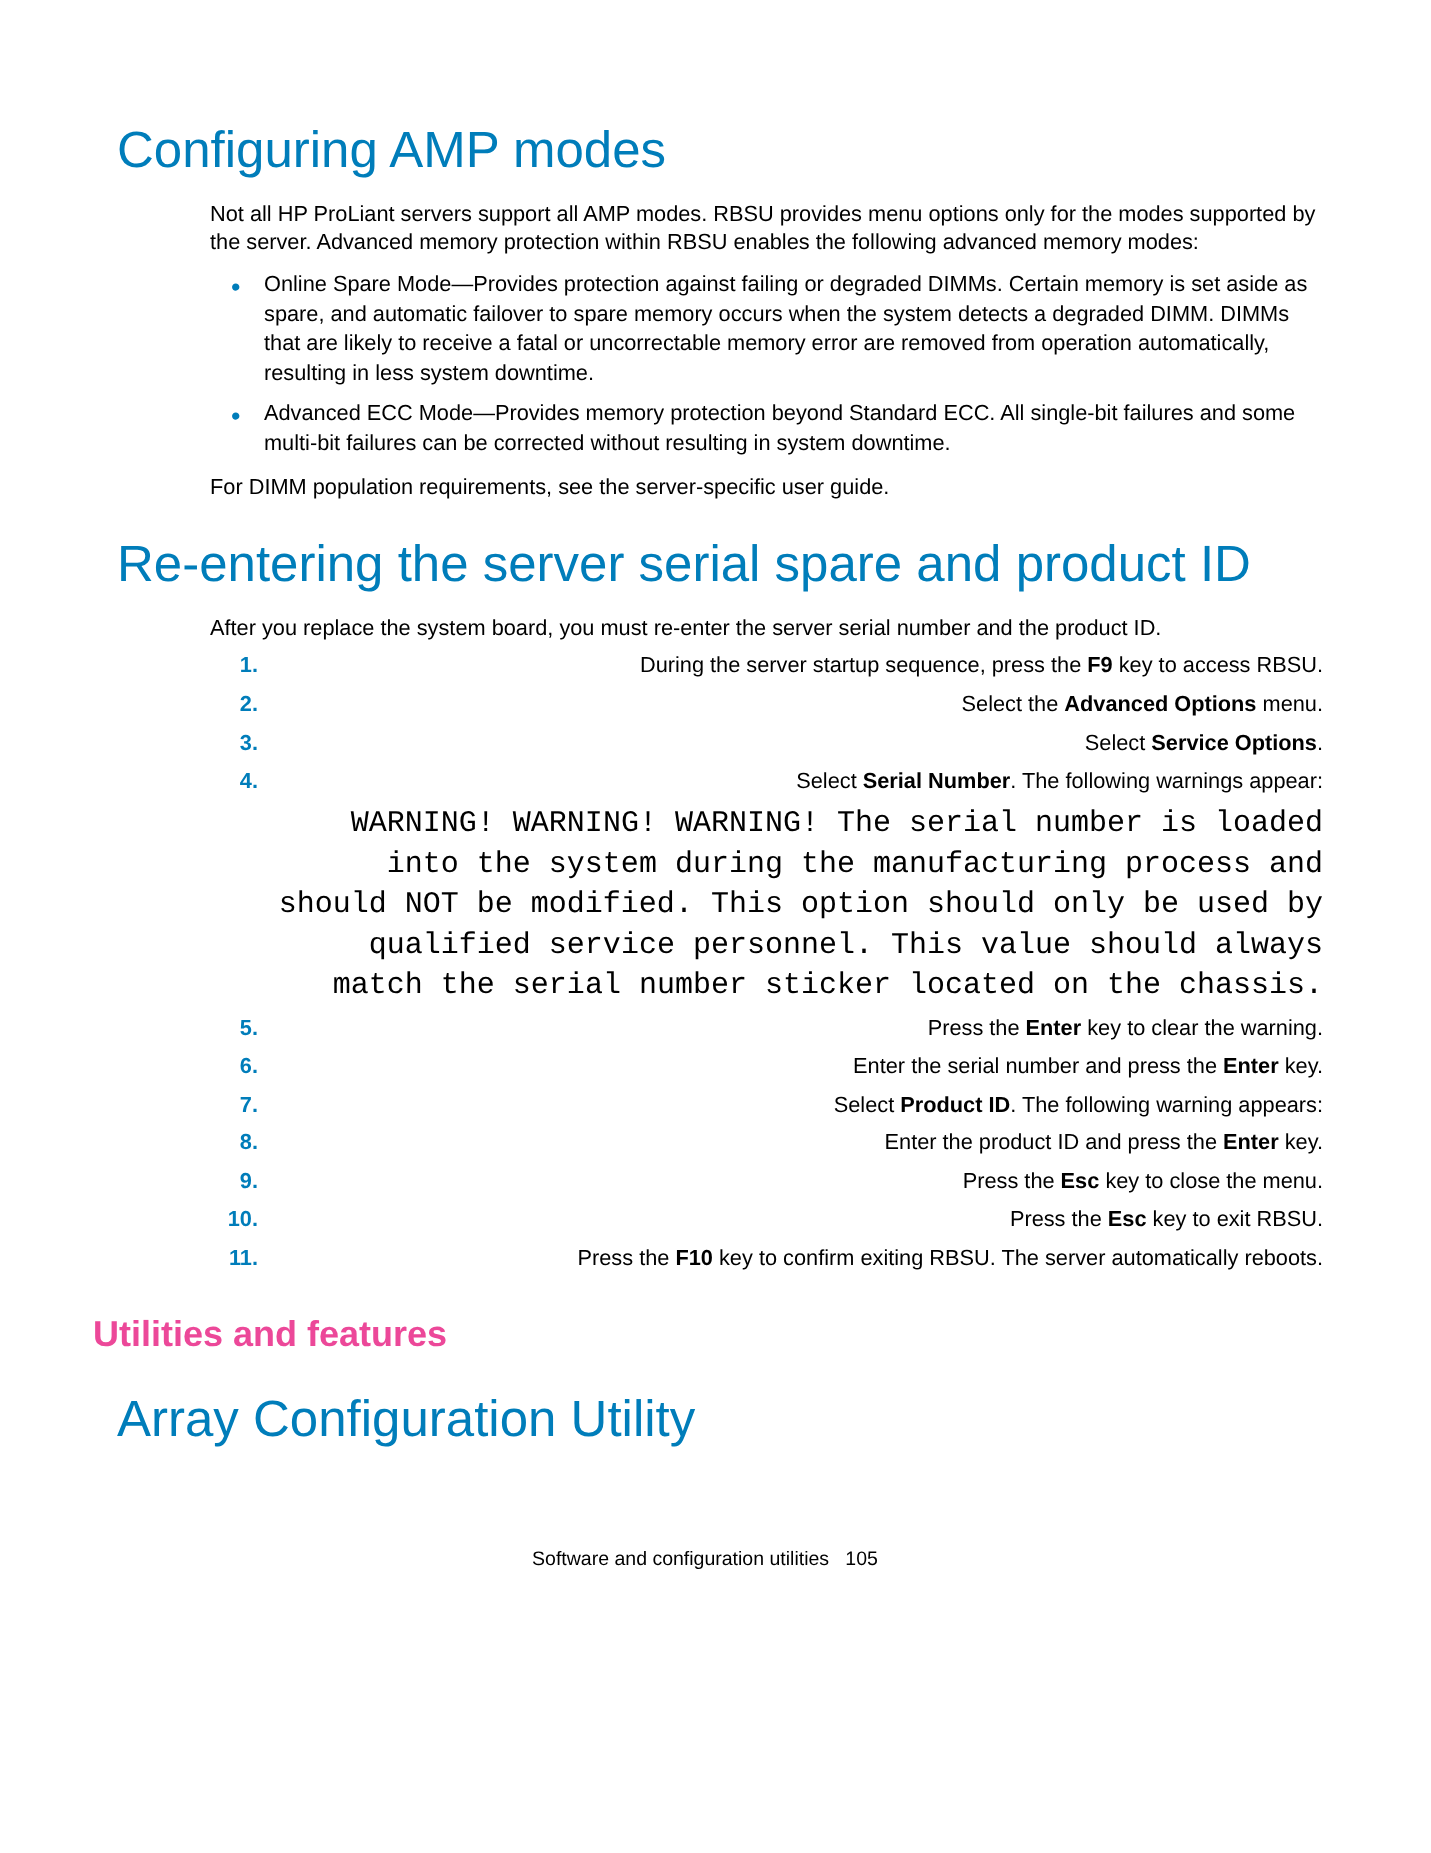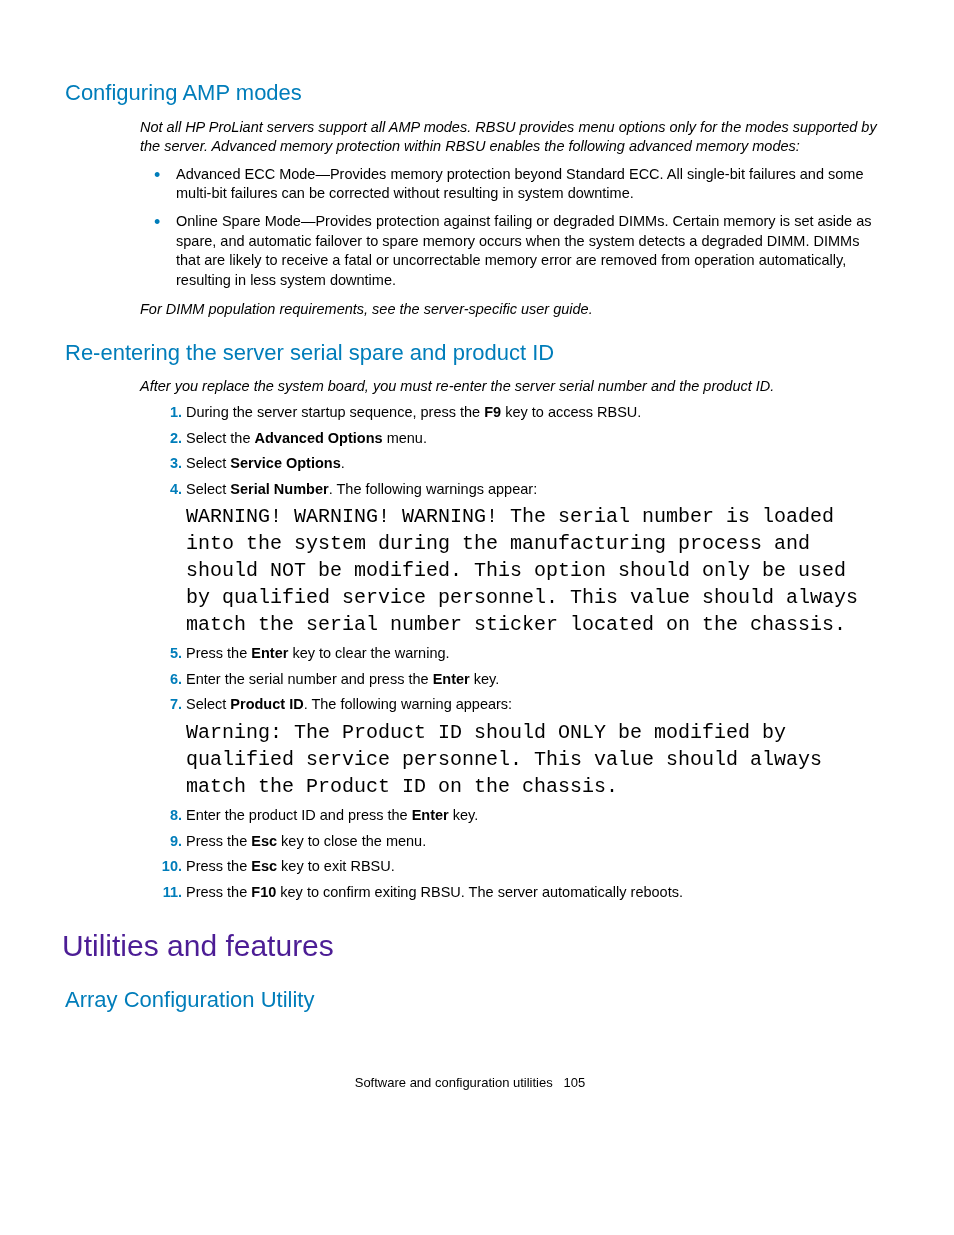--- a/index.html
+++ b/index.html
@@ -6,38 +6,37 @@
     font-family: Arial, Helvetica, sans-serif;
     font-size: 14.5px;
     color: #000;
     max-width: 820px;
     margin: 0 auto;
     padding: 60px 70px 40px 60px;
     line-height: 1.35;
   }
   h1 {
     font-family: Arial, Helvetica, sans-serif;
-    font-weight: 400;
-    font-size: 30px;
-    color: #4c1d95;
+    font-weight: 700;
+    font-size: 24px;
+    color: #ec4899;
     margin: 24px 0 12px 0;
   }
   h2 {
     font-family: Arial, Helvetica, sans-serif;
     font-weight: 300;
-    font-size: 22px;
+    font-size: 34px;
     color: #007dba;
-    margin: 18px 0 10px 3px;
+    margin: 18px 0 10px 16px;
   }
   .body-indent {
     margin-left: 78px;
   }
   p {
     margin: 6px 0;
-    font-style: italic;
   }
   ul.bullets {
     list-style: none;
     padding: 0;
     margin: 6px 0 10px 0;
   }
   ul.bullets > li {
     position: relative;
     padding-left: 36px;
     margin: 8px 0;
@@ -52,22 +51,23 @@
   }
   ol.steps {
     list-style: none;
     padding: 0;
     margin: 6px 0 10px 0;
     counter-reset: step;
   }
   ol.steps > li {
     position: relative;
     padding-left: 36px;
-    margin: 6px 10px;
+    margin: 6px 0;
     counter-increment: step;
+    text-align: right;
   }
   ol.steps > li::before {
     content: counter(step) ".";
     color: #007dba;
     font-weight: bold;
     position: absolute;
     left: 6px;
     top: 0;
     width: 26px;
     text-align: right;
@@ -86,40 +86,39 @@
   }
   b { font-weight: bold; }
 </style>
 </head>
 <body>
 
 <h2>Configuring AMP modes</h2>
 <div class="body-indent">
   <p>Not all HP ProLiant servers support all AMP modes. RBSU provides menu options only for the modes supported by the server. Advanced memory protection within RBSU enables the following advanced memory modes:</p>
   <ul class="bullets">
+    <li>Online Spare Mode—Provides protection against failing or degraded DIMMs. Certain memory is set aside as spare, and automatic failover to spare memory occurs when the system detects a degraded DIMM. DIMMs that are likely to receive a fatal or uncorrectable memory error are removed from operation automatically, resulting in less system downtime.</li>
     <li>Advanced ECC Mode—Provides memory protection beyond Standard ECC. All single-bit failures and some multi-bit failures can be corrected without resulting in system downtime.</li>
-    <li>Online Spare Mode—Provides protection against failing or degraded DIMMs. Certain memory is set aside as spare, and automatic failover to spare memory occurs when the system detects a degraded DIMM. DIMMs that are likely to receive a fatal or uncorrectable memory error are removed from operation automatically, resulting in less system downtime.</li>
   </ul>
   <p>For DIMM population requirements, see the server-specific user guide.</p>
 </div>
 
 <h2>Re-entering the server serial spare and product ID</h2>
 <div class="body-indent">
   <p>After you replace the system board, you must re-enter the server serial number and the product ID.</p>
   <ol class="steps">
     <li><span>During the server startup sequence, press the </span><b>F9</b><span> key to access RBSU.</span></li>
     <li><span>Select the </span><b>Advanced Options</b><span> menu.</span></li>
     <li><span>Select </span><b>Service Options</b><span>.</span></li>
     <li><span>Select </span><b>Serial Number</b><span>. The following warnings appear:</span>
       <div class="mono">WARNING! WARNING! WARNING! The serial number is loaded into the system during the manufacturing process and should NOT be modified. This option should only be used by qualified service personnel. This value should always match the serial number sticker located on the chassis.</div>
     </li>
     <li><span>Press the </span><b>Enter</b><span> key to clear the warning.</span></li>
     <li><span>Enter the serial number and press the </span><b>Enter</b><span> key.</span></li>
     <li><span>Select </span><b>Product ID</b><span>. The following warning appears:</span>
-      <div class="mono">Warning: The Product ID should ONLY be modified by qualified service personnel. This value should always match the Product ID on the chassis.</div>
     </li>
     <li><span>Enter the product ID and press the </span><b>Enter</b><span> key.</span></li>
     <li><span>Press the </span><b>Esc</b><span> key to close the menu.</span></li>
     <li><span>Press the </span><b>Esc</b><span> key to exit RBSU.</span></li>
     <li><span>Press the </span><b>F10</b><span> key to confirm exiting RBSU. The server automatically reboots.</span></li>
   </ol>
 </div>
 
 <h1>Utilities and features</h1>
 

